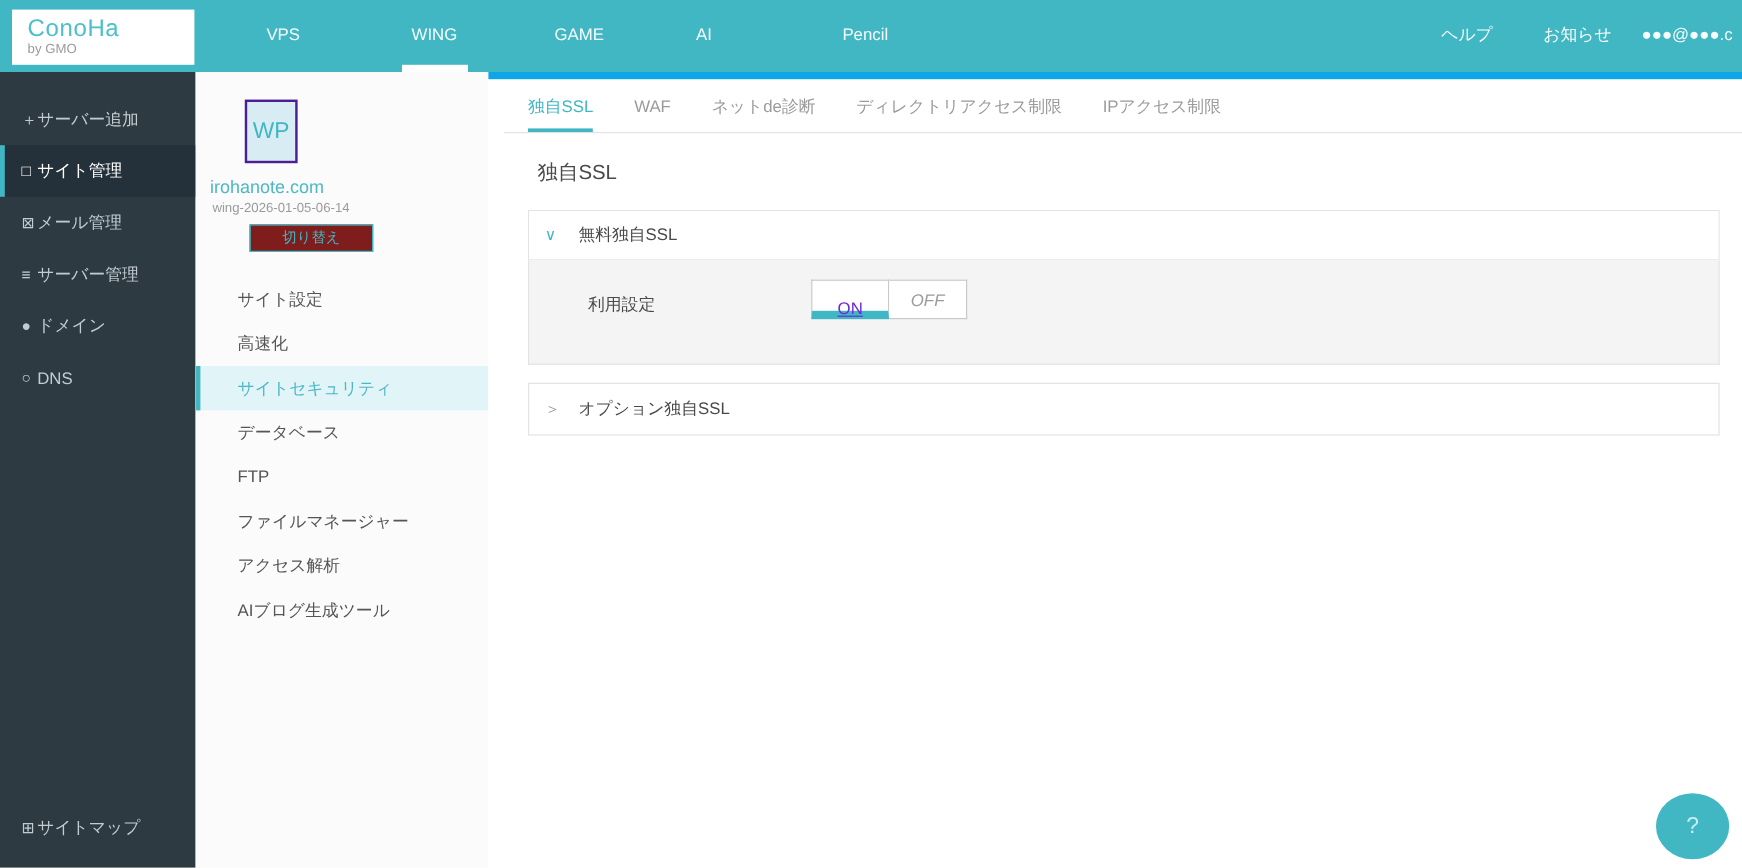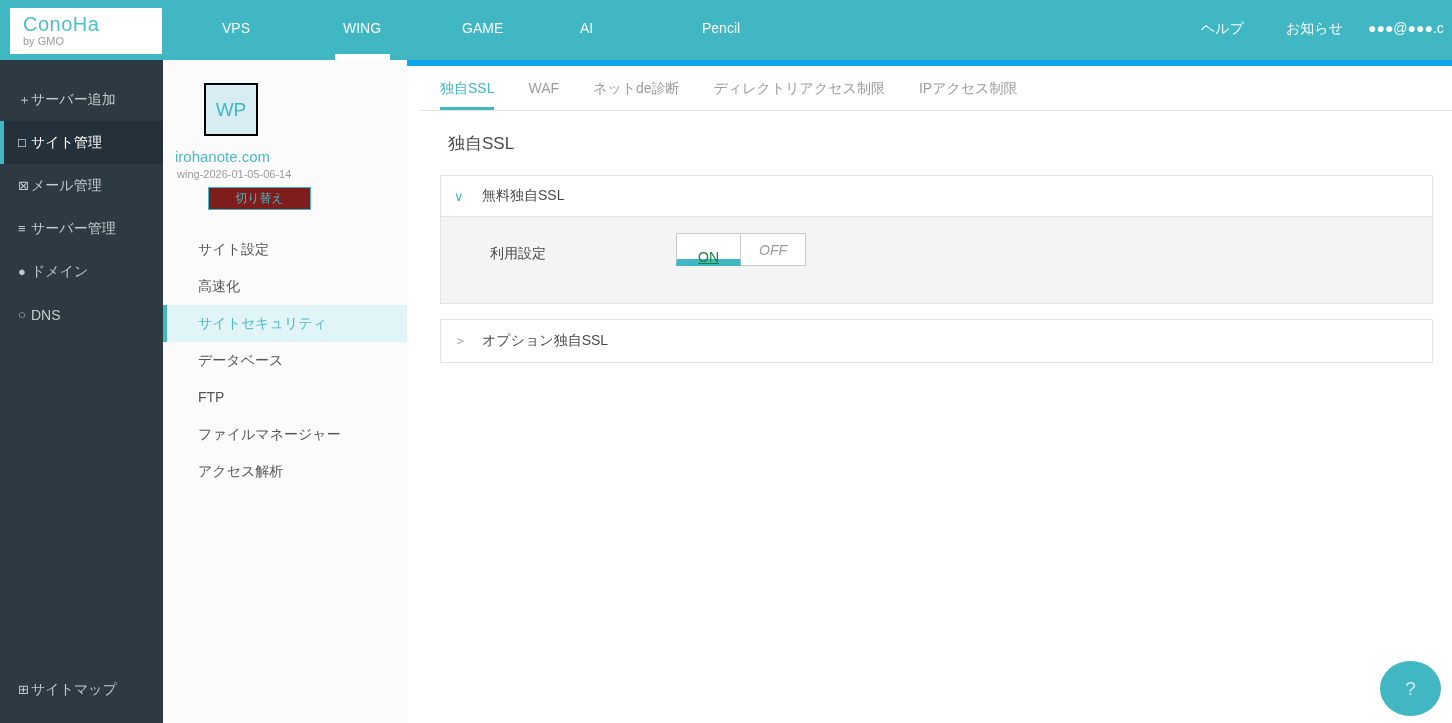--- a/index.html
+++ b/index.html
@@ -23,22 +23,22 @@
   .side-list { list-style:none; margin-top:18px; }
   .side-item { height:43px; display:flex; align-items:center; padding-left:14px;
                border-left:4px solid transparent; color:#c3cbd0; font-size:14px; cursor:pointer; }
   .side-item.active { background:#25313a; border-left-color:#41b7c4; color:#fff; }
   .s-icon { width:13px; font-size:13px; display:inline-block; text-align:left; margin-right:0; }
   .side-item span.lbl, .side-footer span.lbl { margin-left:0; }
   .side-footer { position:absolute; left:0; top:608px; width:163px; height:43px; display:flex;
                  align-items:center; padding-left:18px; color:#c3cbd0; font-size:14px; cursor:pointer; }
   
   .panel { position:absolute; left:163px; top:60px; width:244px; height:663px; background:#fbfbfb; }
-  .wp-badge { position:absolute; left:41px; top:23px; width:54px; height:53px; background:#d7edf3;
-              border:2px solid #000000; color:#41b7c4; font-size:19px;
+  .wp-badge { position:absolute; left:41px; top:23px; width:44px; height:53px; background:#d7edf3;
+              border:2px solid #4c1d95; color:#41b7c4; font-size:19px;
               display:flex; align-items:center; justify-content:center; }
   .domain { position:absolute; left:12px; top:88px; color:#4db8c6; font-size:15px; cursor:pointer; }
   .server-name { position:absolute; left:14px; top:108px; color:#9b9b9b; font-size:11px; }
   .switch-btn { position:absolute; left:45px; top:127px; width:103px; height:23px; background:#7f1d1d;
                 border:1px solid #41b7c4; color:#41b7c4; font-size:12px; text-align:center;
                 line-height:21px; cursor:pointer; }
   .panel-menu { list-style:none; position:absolute; left:0; top:171px; width:244px; }
   .panel-item { height:37px; line-height:37px; padding-left:31px; border-left:4px solid transparent;
                 color:#555; font-size:14px; cursor:pointer; }
   .panel-item.active { background:#e1f4f8; border-left-color:#41b7c4; color:#4db8c6; }
@@ -56,21 +56,21 @@
   .card1 { margin-top:20px; }
   .acc-header { height:40px; display:flex; align-items:center; cursor:pointer; background:#fff; }
   .chev { margin-left:13px; width:14px; font-size:13px; color:#41b7c4; }
   .chev.gray { color:#9b9b9b; }
   .acc-title { margin-left:14px; font-size:14px; color:#4a4a4a; }
   .acc-body { position:relative; height:87px; background:#f4f4f5; border:1px solid #e3e3e3; border-top:none; }
   .row-label { position:absolute; left:49px; top:28px; font-size:14px; color:#4a4a4a; }
   .toggle { position:absolute; left:235px; top:16px; display:flex; }
   .tg { width:65px; height:33px; background:#fff; display:flex; align-items:center; justify-content:center;
         font-size:14px; cursor:pointer; }
-  .tg.on { border:1px solid #c9c9c9; border-bottom:7px solid #41b7c4; color:#15803d; padding-top:20px;text-decoration:underline; }
+  .tg.on { border:1px solid #c9c9c9; border-bottom:7px solid #41b7c4; color:#6d28d9; padding-top:20px;text-decoration:underline; }
   .tg.off { border:1px solid #c9c9c9; border-left:none; color:#9b9b9b;font-style:italic; }
   .card2 { margin-top:15px; height:44px; display:flex; align-items:center; cursor:pointer; }
   
   .help-btn { position:absolute; left:1380px; top:661px; width:61px; height:55px; border-radius:50%;
               background:#41b7c4; color:#cdeef2; font-size:19px; display:flex; align-items:center;
               justify-content:center; cursor:pointer; }
 </style>
 </head>
 <body>
 
@@ -129,20 +129,21 @@
   <div class="server-name">wing-2026-01-05-06-14</div>
   <div class="switch-btn">切り替え</div>
   <ul class="panel-menu">
     <li class="panel-item">サイト設定</li>
     <li class="panel-item">高速化</li>
     <li class="panel-item active">サイトセキュリティ</li>
     <li class="panel-item">データベース</li>
     <li class="panel-item">FTP</li>
     <li class="panel-item">ファイルマネージャー</li>
     <li class="panel-item">アクセス解析</li>
+    <li class="panel-item">AIブログ生成ツール</li>
   </ul>
 </div>
 
 <div class="main">
   <div class="tabbar">
     <span class="tab active">独自SSL</span>
     <span class="tab">WAF</span>
     <span class="tab">ネットde診断</span>
     <span class="tab">ディレクトリアクセス制限</span>
     <span class="tab">IPアクセス制限</span>

